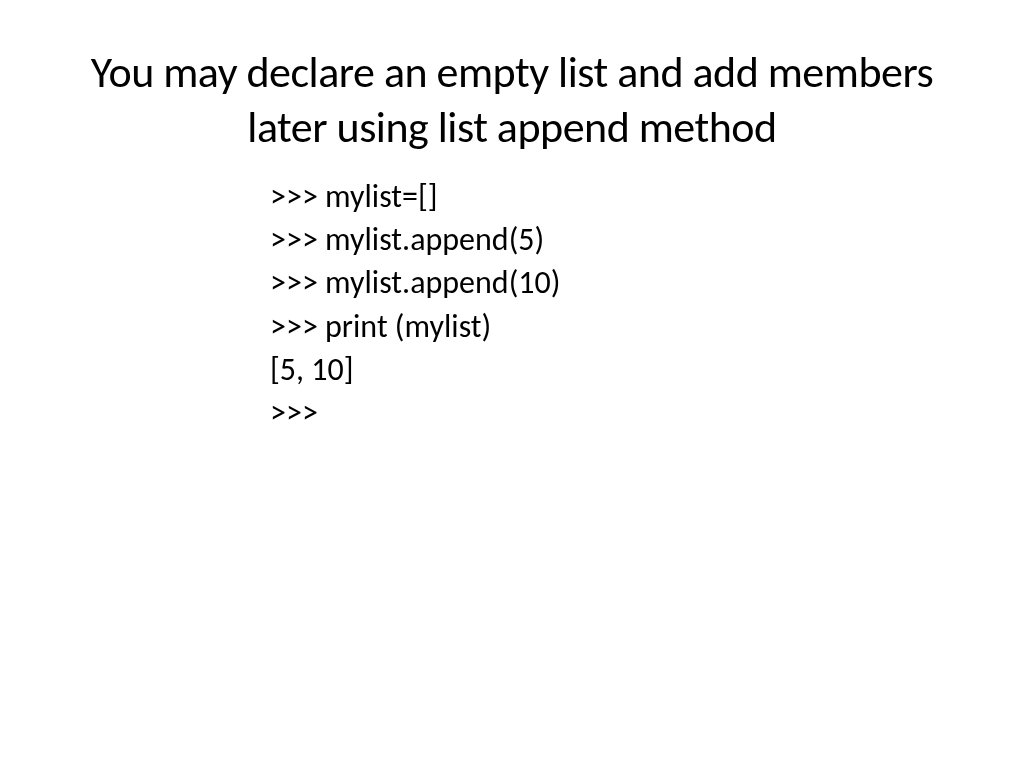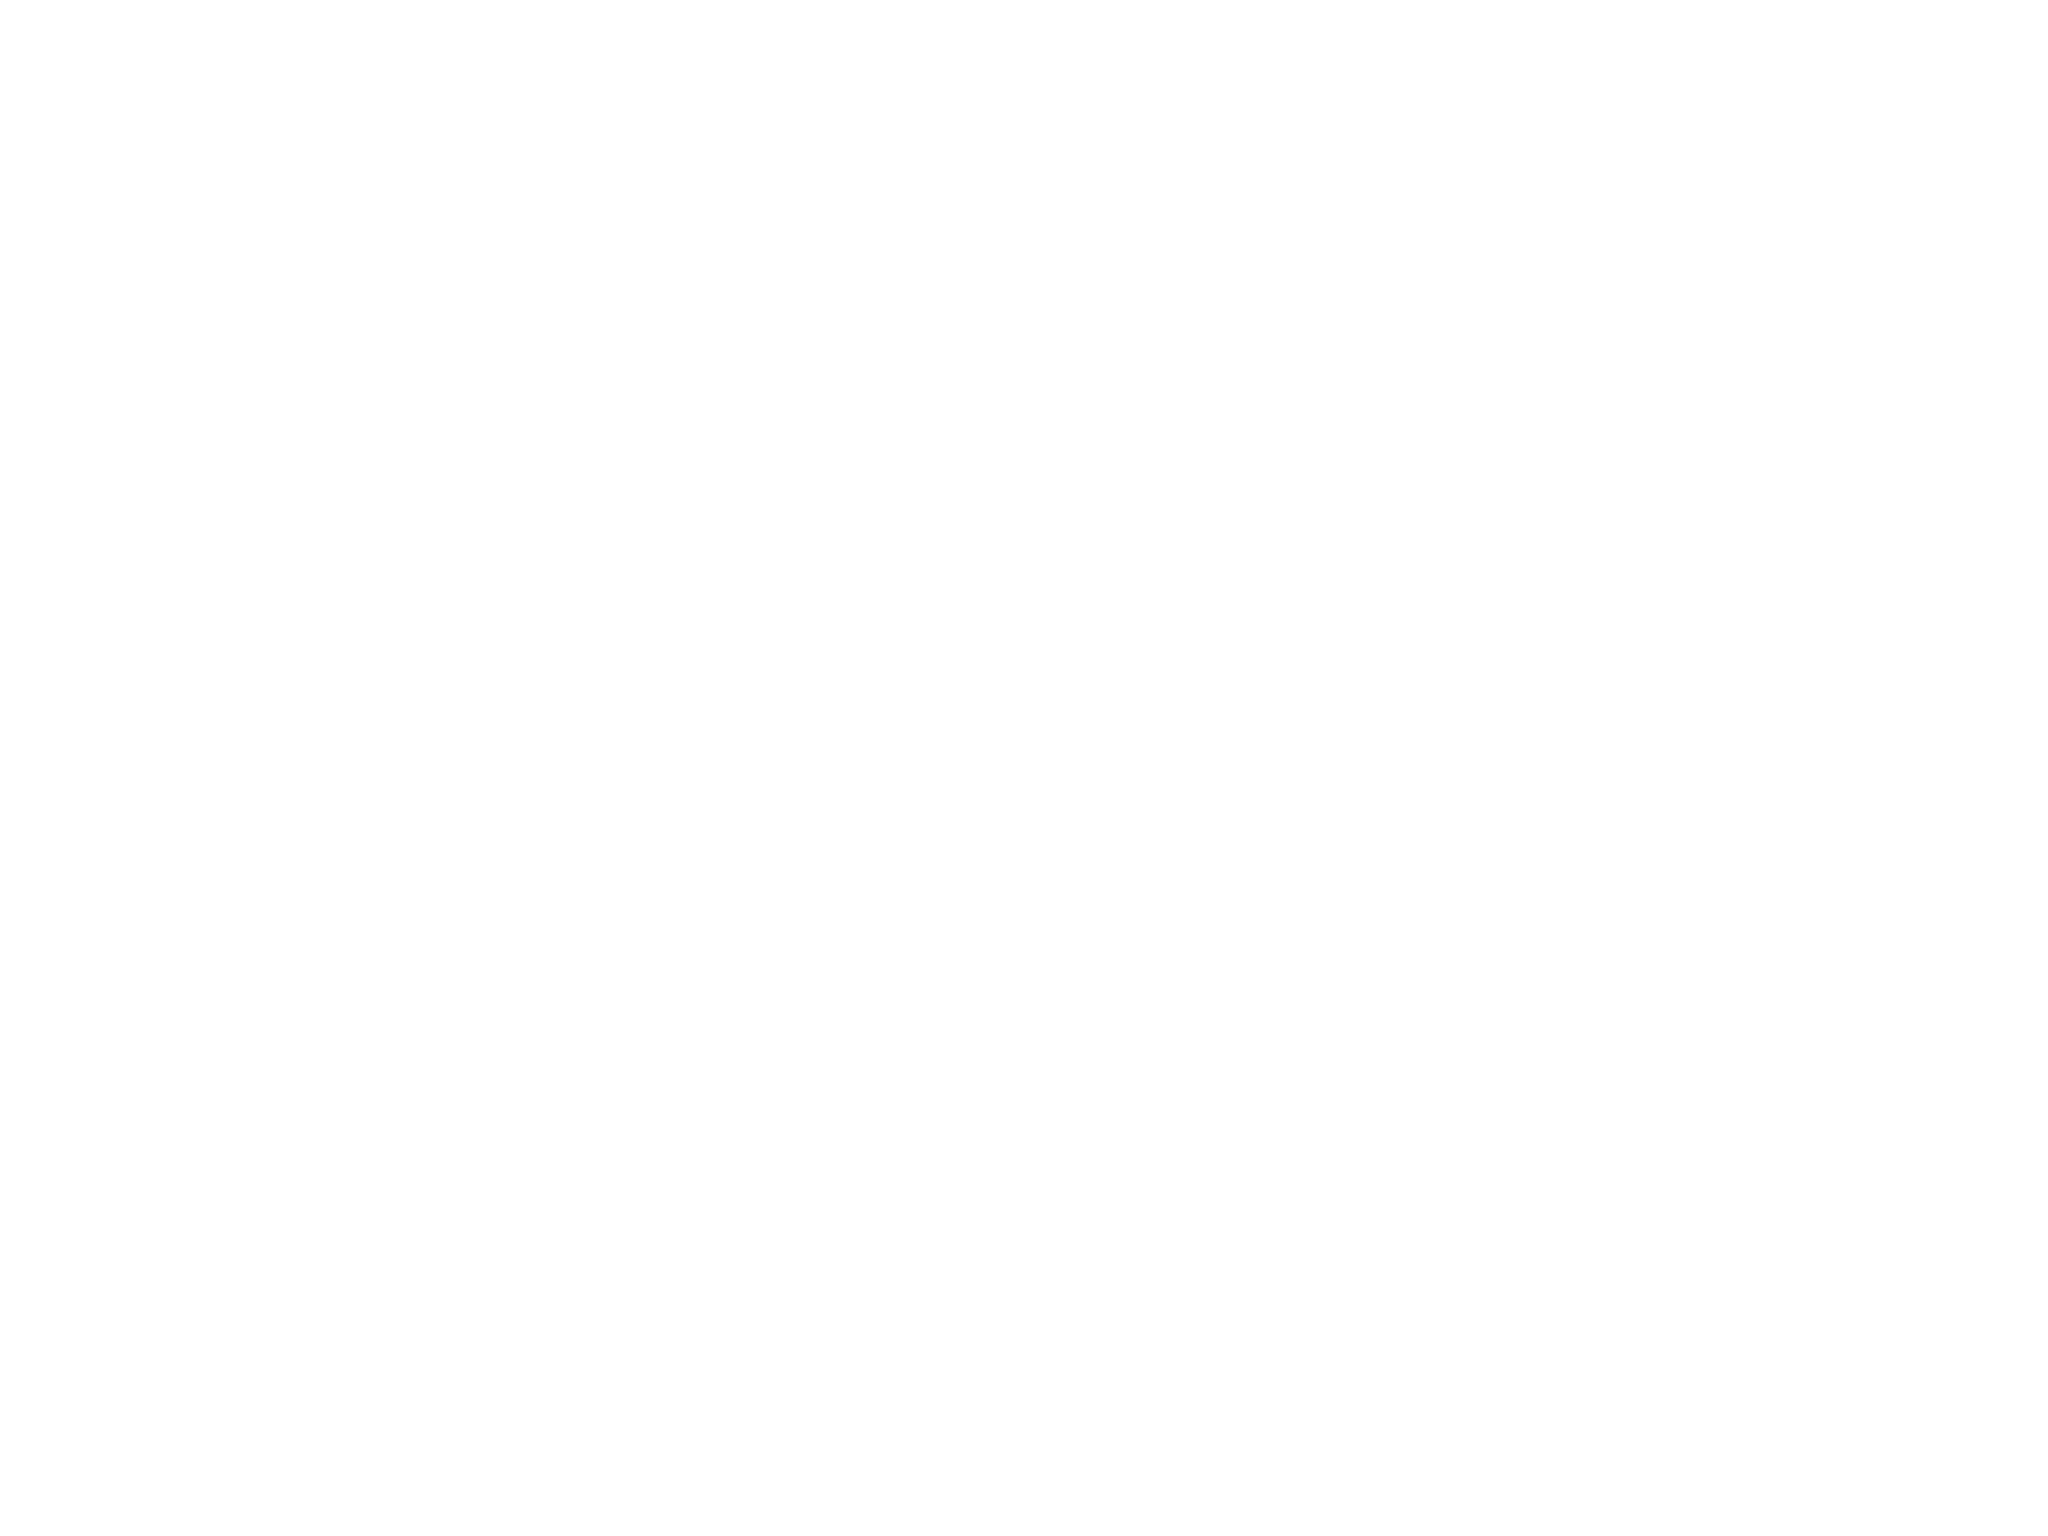--- a/index.html
+++ b/index.html
@@ -37,13 +37,22 @@
       color: #000000;
     }
     .code-line {
       white-space: pre;
     }
   </style>
 </head>
 <body>
 
 <div class="slide">
+  <h1 class="title">You may declare an empty list and add members later using list append method</h1>
+  <div class="code-block">
+    <div class="code-line">&gt;&gt;&gt; mylist=[]</div>
+    <div class="code-line">&gt;&gt;&gt; mylist.append(5)</div>
+    <div class="code-line">&gt;&gt;&gt; mylist.append(10)</div>
+    <div class="code-line">&gt;&gt;&gt; print (mylist)</div>
+    <div class="code-line">[5, 10]</div>
+    <div class="code-line">&gt;&gt;&gt;</div>
+  </div>
 </div>
 
 </body></html>

